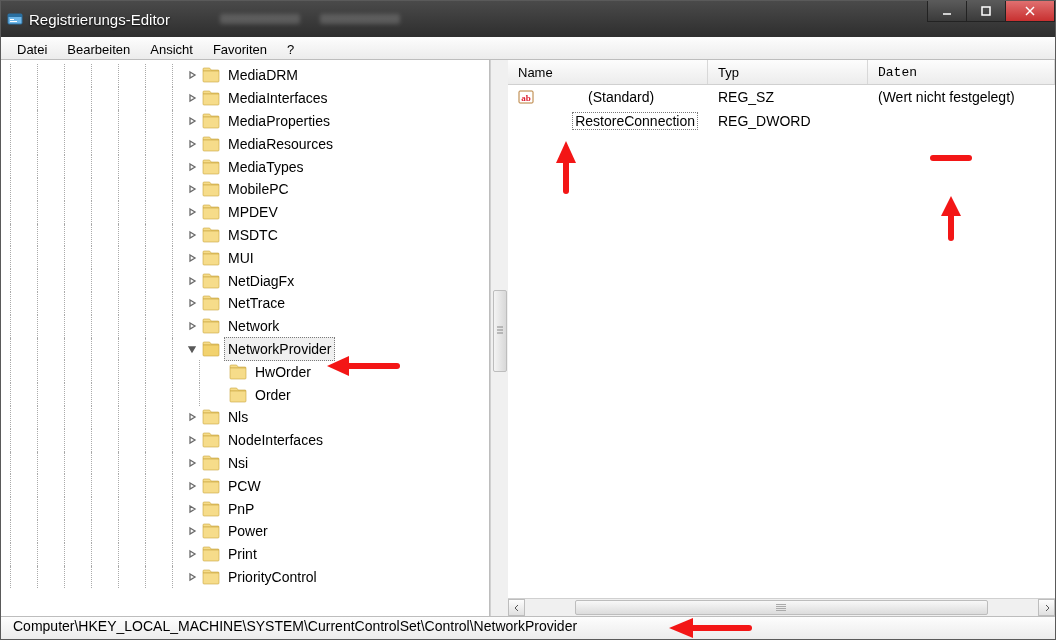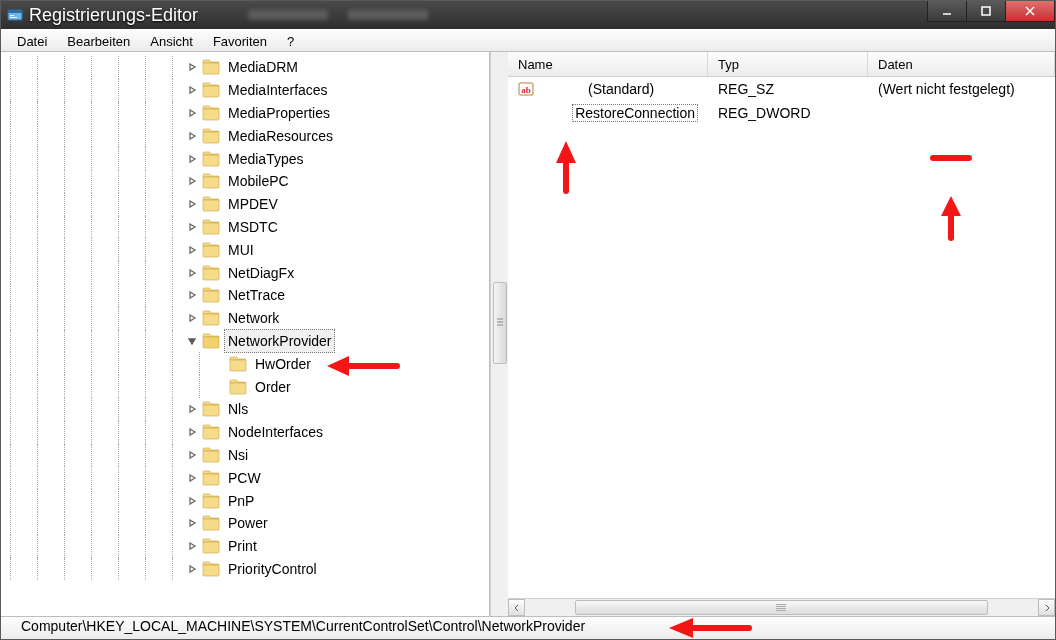--- a/index.html
+++ b/index.html
@@ -18,26 +18,26 @@
     height: 640px;
     display: flex;
     flex-direction: column;
     border: 1px solid #5a5a5a;
     box-sizing: border-box;
     background: #fff;
     position: relative;
   }
   
   .titlebar {
-    height: 28px;
+    height: 36px;
     background: linear-gradient(#4a4a4a, #2e2e2e);
     display: flex;
     align-items: center;
     color: #fff;
-    font-size: 18px;
+    font-size: 15px;
     padding-left: 6px;
     position: relative;
   }
   .titlebar .app-icon { width: 16px; height: 16px; margin-right: 6px; }
   .titlebar .title-text { flex: 0 0 auto; text-shadow: 0 1px 2px #000; }
   .titlebar .blurred-bits { display:flex; gap:20px; margin-left:50px; opacity:.35; }
   .titlebar .blurred-bits span { width:80px; height:10px; background:#999; filter:blur(2px); border-radius:2px; }
   .win-buttons { position:absolute; right:0; top:0; display:flex; }
   .win-btn {
     width:38px; height:20px;
@@ -131,21 +131,21 @@
   }
   .list-header .col {
     padding: 0 10px;
     height:100%;
     display:flex; align-items:center;
     border-right: 1px solid #d8d8d8;
     box-sizing:border-box;
   }
   .col-name { width:200px; }
   .col-type { width:160px; }
-  .col-data { flex:1; border-right:none; }
+  .col-data { flex:1; border-right:none;font-family:Liberation Mono, monospace; }
   .list-body { flex:1; overflow:hidden; position:relative; }
   .list-row {
     display:flex; align-items:center;
     height:24px; font-size:14px;
   }
   .list-row .cell { box-sizing:border-box; padding:0 10px; }
   .list-row .cell-name { width:200px; display:flex; align-items:center;gap:48px; }
   .list-row .cell-type { width:160px; }
   .list-row .cell-data { flex:1; }
   .val-icon { width:16px; height:16px; margin-right:6px; }
@@ -195,21 +195,21 @@
     border:1px solid #bdbdbd;
     border-radius:2px;
     display:flex; align-items:center; justify-content:center;
   }
   
   .statusbar {
     height: 20px;
     border-top: 1px solid #bdbdbd;
     background: linear-gradient(#fdfdfd,#ececec);
     font-size: 14px;
-    padding: 1px 20px;
+    padding: 1px 12px;
     white-space: nowrap;
     overflow:hidden;
   }
   
   .annot {
     position:absolute;
     pointer-events:none;
   }
   .annot svg { overflow:visible; }
   .annot path, .annot line { stroke:#f31616; stroke-width:6; fill:none; stroke-linecap:round; stroke-linejoin:round; }

